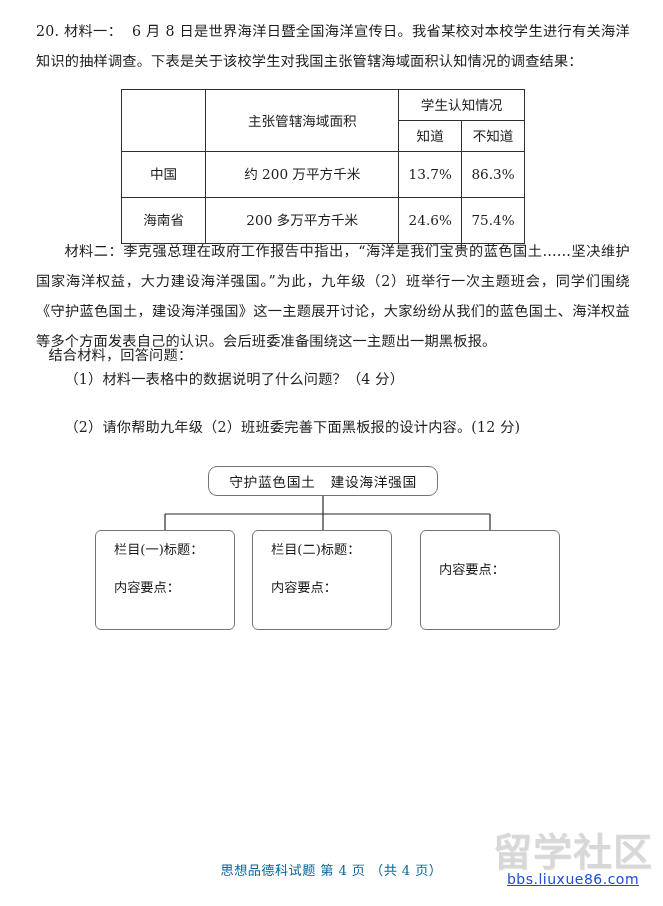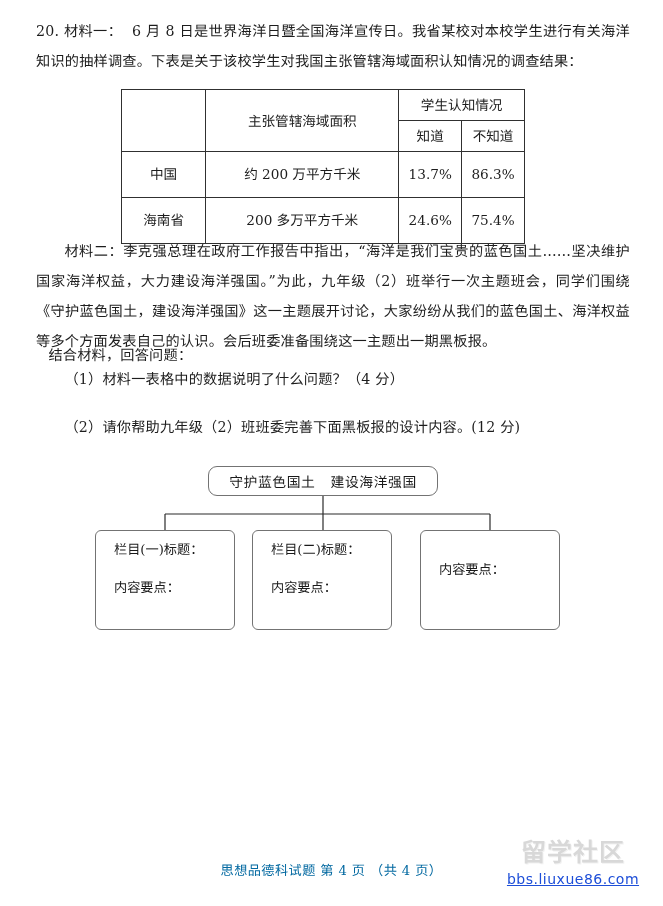--- a/index.html
+++ b/index.html
@@ -168,21 +168,21 @@
   #watermark {
     position: absolute;
     right: 8px;
     bottom: 6px;
     width: 164px;
     height: 64px;
     text-align: center;
     user-select: none;
   }
   #watermark-title {
-    font-size: 25px;
+    font-size: 39px;
     font-weight: bold;
     letter-spacing: 1px;
     color: #d8d8d8;
     line-height: 34px;
     font-family: "DejaVu Sans", "Liberation Sans", sans-serif;
     text-shadow: 1px 1px 0 #f2f2f2;
   }
   #watermark-url {
     font-size: 14px;
     letter-spacing: 0.5px;

